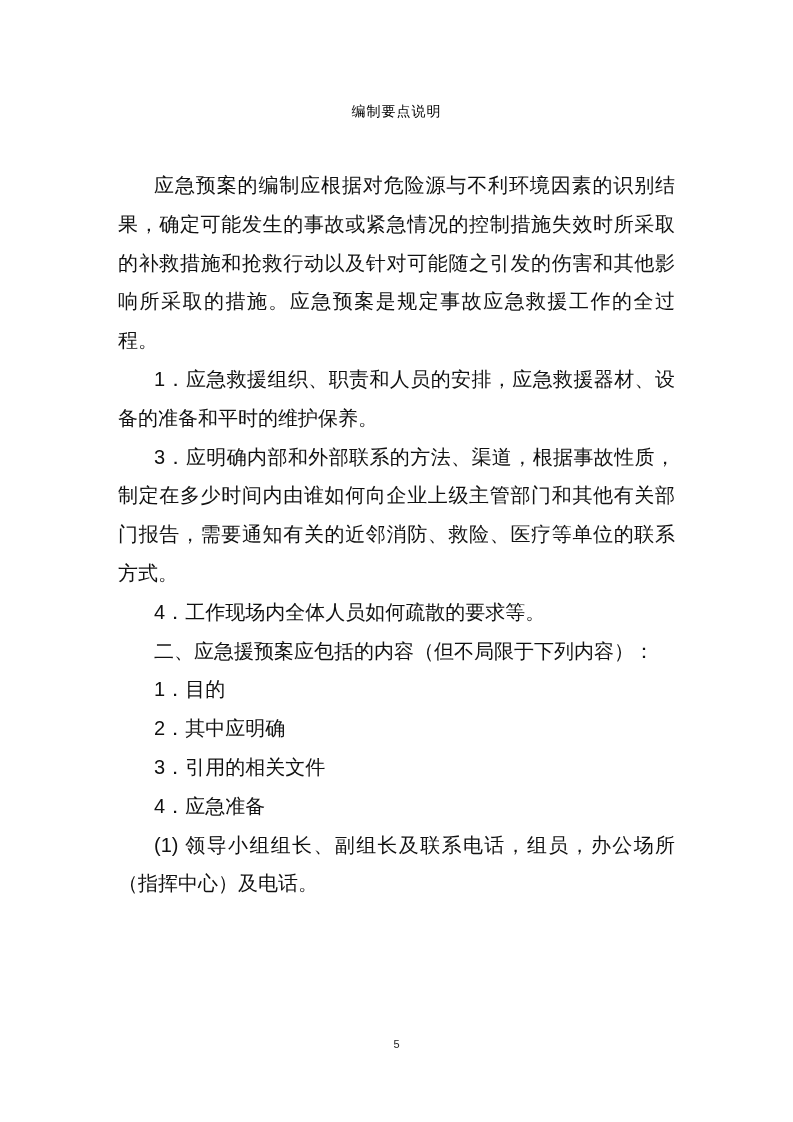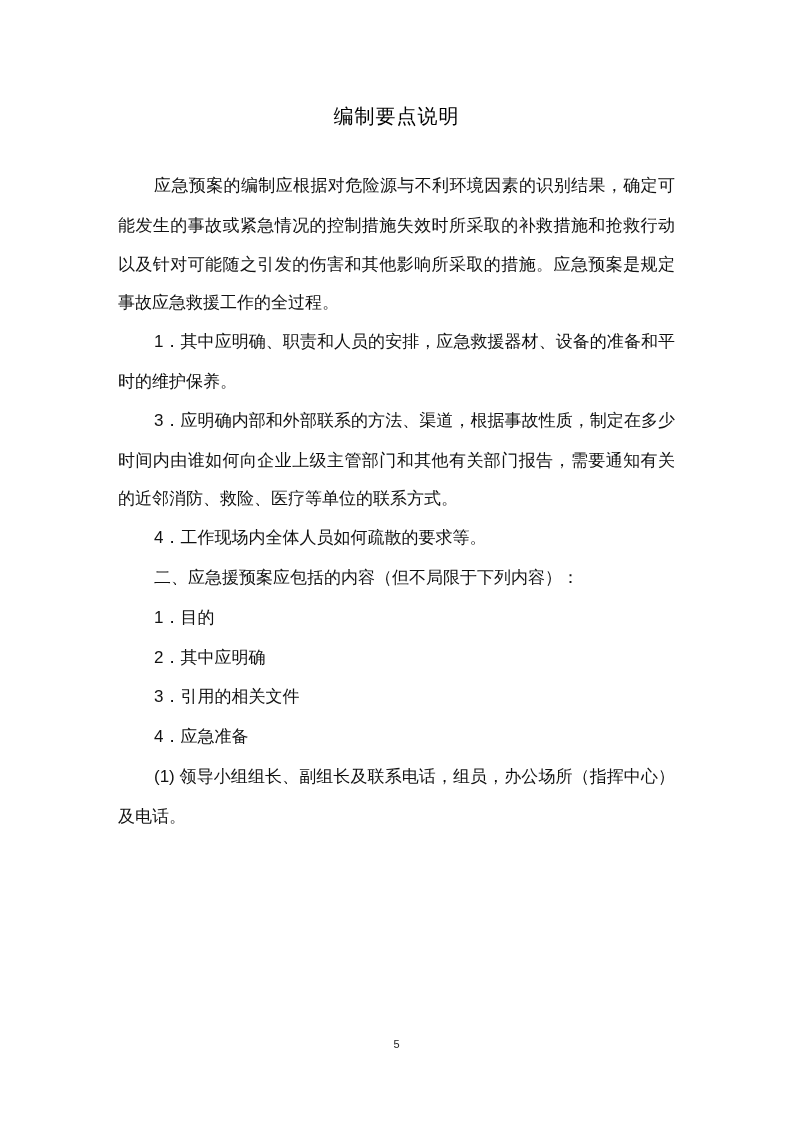--- a/index.html
+++ b/index.html
@@ -5,43 +5,43 @@
     html, body { margin: 0; padding: 0; background: #ffffff; }
     body {
       width: 793px; height: 1122px; position: relative; overflow: hidden;
       font-family: "DejaVu Serif", "Liberation Serif", serif;
       color: #111111;
     }
     .page { position: absolute; left: 0; top: 0; width: 793px; height: 1122px; background: #fff; }
     .title {
       position: absolute; left: 0; right: 0; top: 103px;
       text-align: center; font-family: "DejaVu Sans", "Liberation Sans", sans-serif;
-      font-size: 20px; letter-spacing: 1px; color: #000;
+      font-size: 14px; letter-spacing: 1px; color: #000;
     }
     .body-text {
       position: absolute; left: 118px; width: 557px; top: 166px;
-      font-size: 17px; line-height: 38.8px; text-align: justify;
+      font-size: 20px; line-height: 38.8px; text-align: justify;
       word-break: break-all;
     }
     .para { margin: 0; text-indent: 36px; }
     .para .num { font-family: "Liberation Sans", "DejaVu Sans", sans-serif; }
     .footer-page {
       position: absolute; left: 0; right: 0; top: 1038px; text-align: center;
       font-family: "Liberation Sans", sans-serif; font-size: 11px; color: #222;
     }
   </style>
 </head>
 <body>
 
 <div class="page">
   <div class="title">编制要点说明</div>
 
   <div class="body-text">
     <p class="para"><span class="num"></span><span>应急预案的编制应根据对危险源与不利环境因素的识别结果，确定可能发生的事故或紧急情况的控制措施失效时所采取的补救措施和抢救行动以及针对可能随之引发的伤害和其他影响所采取的措施。应急预案是规定事故应急救援工作的全过程。</span></p>
-    <p class="para"><span class="num">1．</span><span>其中应明确、职责和人员的安排，应急救援器材、设备的准备和平时的维护保养。</span></p>
+    <p class="para"><span class="num">1．</span><span>应急救援组织、职责和人员的安排，应急救援器材、设备的准备和平时的维护保养。</span></p>
     <p class="para"><span class="num">3．</span><span>应明确内部和外部联系的方法、渠道，根据事故性质，制定在多少时间内由谁如何向企业上级主管部门和其他有关部门报告，需要通知有关的近邻消防、救险、医疗等单位的联系方式。</span></p>
     <p class="para"><span class="num">4．</span><span>工作现场内全体人员如何疏散的要求等。</span></p>
     <p class="para"><span class="num"></span><span>二、应急援预案应包括的内容（但不局限于下列内容）：</span></p>
     <p class="para"><span class="num">1．</span><span>目的</span></p>
     <p class="para"><span class="num">2．</span><span>其中应明确</span></p>
     <p class="para"><span class="num">3．</span><span>引用的相关文件</span></p>
     <p class="para"><span class="num">4．</span><span>应急准备</span></p>
     <p class="para"><span class="num">(1) </span><span>领导小组组长、副组长及联系电话，组员，办公场所（指挥中心）及电话。</span></p>
   </div>
 

